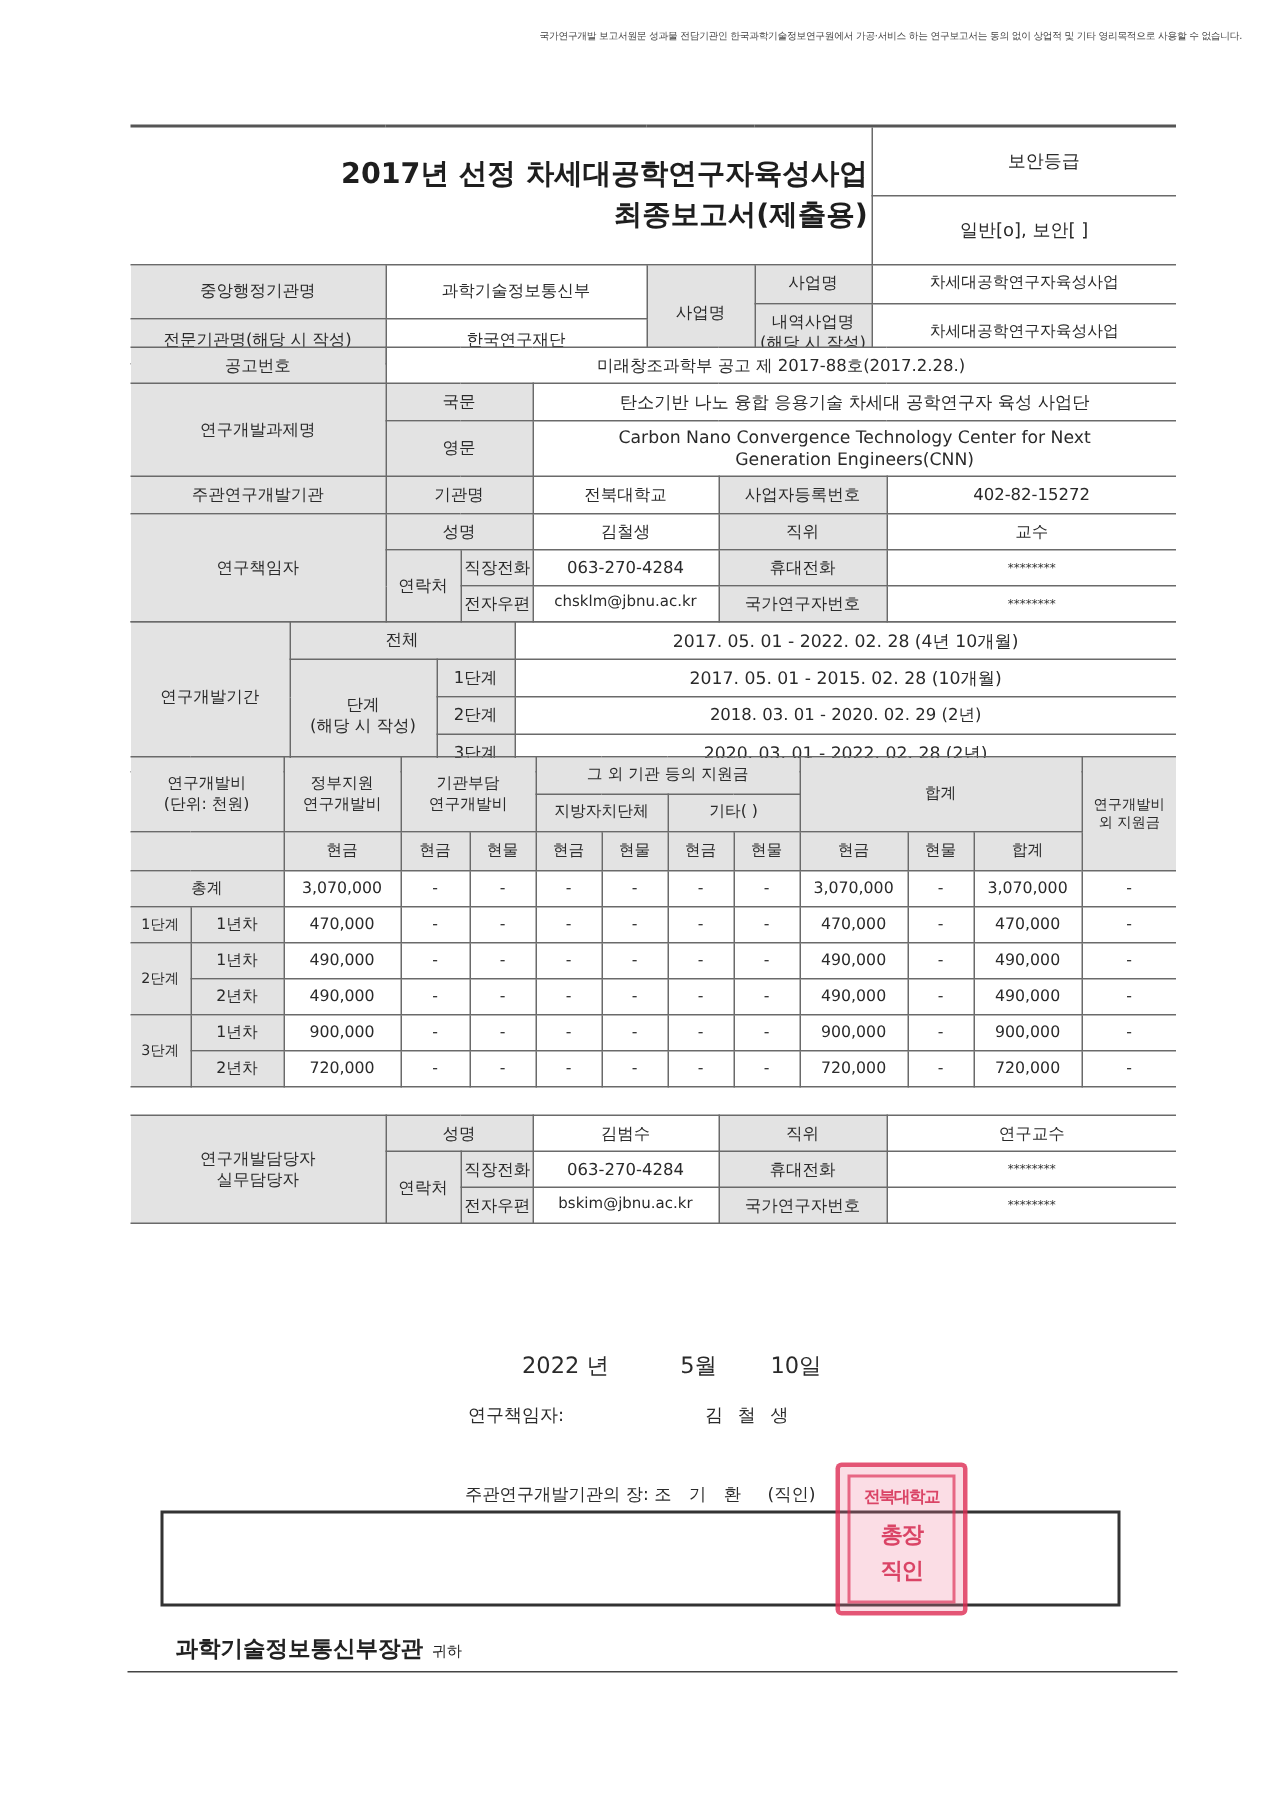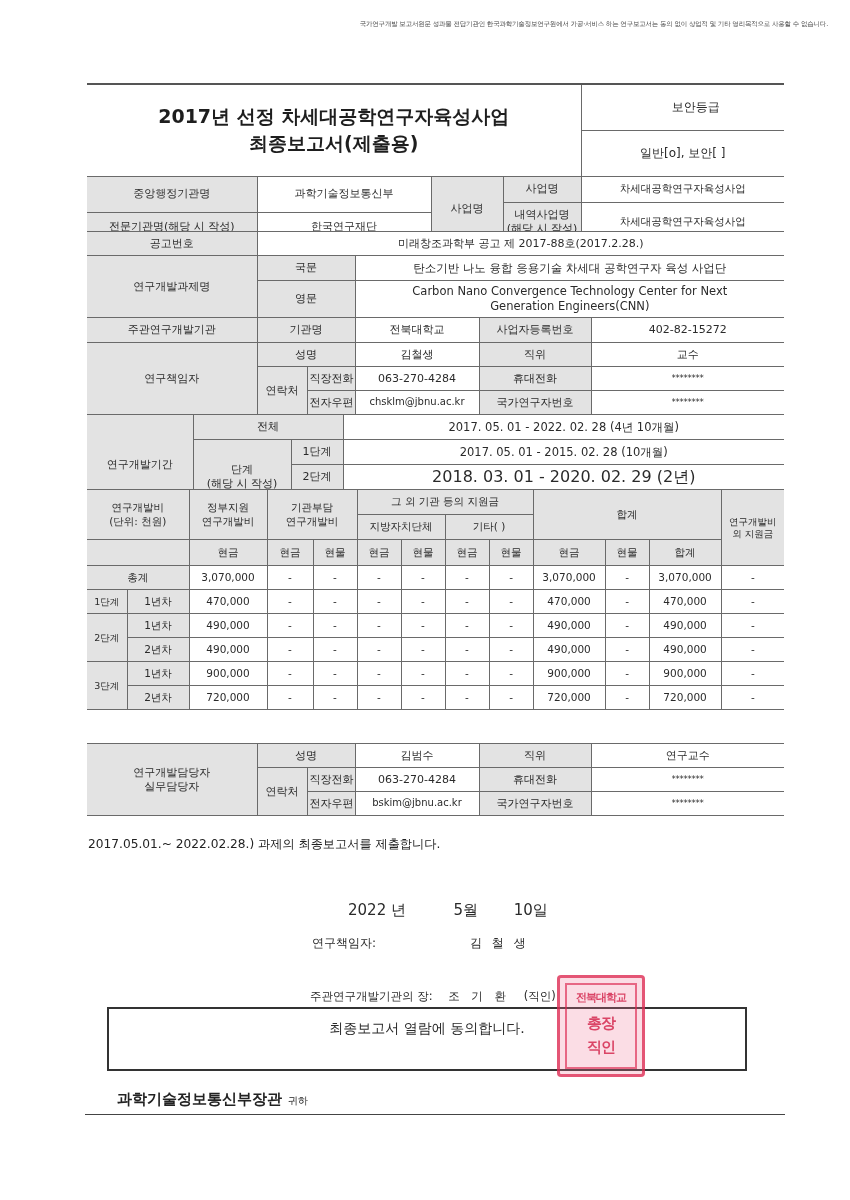--- a/index.html
+++ b/index.html
@@ -15,35 +15,35 @@
   table.form td.wrap { white-space:normal; }
   .thick-top td { border-top:2px solid #444; }
 
   #t1 { left:87px; top:83px; width:697px; }
   #t1 td.title { font-size:19px; font-weight:bold; border-left:none; border-top:2px solid #555; line-height:1.45; color:#1e1e1e; }
   #t1 td.sec-h { font-size:12px; border-top:2px solid #555; border-right:none;padding-left:28px; }
   #t1 td.sec-v { font-size:12px; border-right:none; }
 
   #t2 { left:87px; top:231px; width:697px; }
   #t3 { left:87px; top:414px; width:697px; }
-  #t4 { left:87px; top:489px; width:697px; }
+  #t4 { left:87px; top:504px; width:697px; }
   #t4 td { font-size:10.5px; padding:0 1px; }
   #t4 td.sm { font-size:9.5px; }
   #t5 { left:87px; top:743px; width:697px; }
 
   .lastcol { border-right:none !important; }
 
   .para { position:absolute; left:88px; top:833px; width:700px; font-size:12.2px; line-height:23px; color:#222; }
   .para .ind { padding-left:12px; }
   .date { position:absolute; top:901px; left:348px; font-size:15px; }
   .date span { display:inline-block; }
   .signer { position:absolute; top:935px; left:312px; font-size:12px; }
   .signer .nm { position:absolute; left:158px; top:0; white-space:nowrap; letter-spacing:3px; }
   .head { position:absolute; top:989px; left:310px; font-size:11.5px; white-space:nowrap; }
-  .head .nm { margin-left:12px; letter-spacing:4px; }
+  .head .nm { letter-spacing:4px; }
   .head .seal-lbl { margin-left:10px; }
   .consent { position:absolute; left:107px; top:1007px; width:640px; height:64px;
              border:2px solid #333; text-align:center; font-size:14px; line-height:25px; padding-top:7px; box-sizing:border-box; }
   .seal { position:absolute; left:557px; top:975px; width:82px; height:96px;
           border:3px solid rgba(220,40,80,0.75); border-radius:4px; background:rgba(240,120,150,0.25); }
   .seal .in { position:absolute; left:5px; top:5px; right:5px; bottom:5px; border:2px solid rgba(220,40,80,0.65); }
   .seal .gl { position:absolute; left:0; right:0; text-align:center; color:rgba(210,30,70,0.8); font-size:15px; font-weight:bold; letter-spacing:-1px; }
   .addressee { position:absolute; left:117px; top:1090px; font-size:15px; font-weight:bold; color:#222; }
   .addressee small { font-size:10px; font-weight:normal; margin-left:6px;margin-top:19px; }
   .rule { position:absolute; left:85px; top:1114px; width:700px; border-top:1.5px solid #444; }
@@ -56,21 +56,21 @@
 <table class="form" id="t1">
   <colgroup>
     <col style="width:170px">
       <col style="width:174px">
       <col style="width:72px">
       <col style="width:78px">
       <col style="width:203px">
   </colgroup>
   <tbody>
       <tr style="height:46px">
-    <td class="title w" colspan="4" rowspan="2" style="border-top:2px solid #555;">
+    <td class="title w" colspan="4" rowspan="2" style="border-top:2px solid #555;text-align:right;">
       <div>2017년 선정 차세대공학연구자육성사업</div>
       <div>최종보고서(제출용)</div>
     </td>
     <td class="sec-h w lastcol" style="height:22px;">보안등급</td>
   </tr>
   <tr style="height:46px">
     <td class="sec-v w lastcol">일반[o], 보안[  ]</td>
   </tr>
   <tr class="thick-top" style="height:26px">
     <td class="g" style="border-left:none;" rowspan="2">중앙행정기관명</td>
@@ -166,21 +166,21 @@
   <tr style="height:25px">
     <td class="g wrap" rowspan="3">
       <div>단계</div>
       <div>(해당 시 작성)</div>
     </td>
     <td class="g">1단계</td>
     <td class="w lastcol" style="font-size:11.5px">2017. 05. 01 - 2015. 02. 28 (10개월)</td>
   </tr>
   <tr style="height:25px">
     <td class="g">2단계</td>
-    <td class="w lastcol" style="font-size:16px">2018. 03. 01 - 2020. 02. 29 (2년)</td>
+    <td class="w lastcol" style="font-size:11px">2018. 03. 01 - 2020. 02. 29 (2년)</td>
   </tr>
   <tr style="height:25px">
     <td class="g">3단계</td>
     <td class="w lastcol" style="font-size:11.5px">2020. 03. 01 - 2022. 02. 28 (2년)</td>
   </tr>
 </tbody>
   </table>
 
 <table class="form" id="t4">
   <colgroup>
@@ -362,21 +362,20 @@
   <tr style="height:24px">
     <td class="g">전자우편</td>
     <td class="w" style="font-size:10px">bskim@jbnu.ac.kr</td>
     <td class="g">국가연구자번호</td>
     <td class="w lastcol" style="font-size:8px">********</td>
   </tr>
 </tbody>
   </table>
 
 <div class="para">
-  <div>2017.05.01.~ 2022.02.28.) 과제의 최종보고서를 제출합니다.</div>
 </div>
 
 <div class="date">
   <span>2022 년</span>
   <span style="width:38px"></span>
   <span>5월</span>
   <span style="width:26px"></span>
   <span>10일</span>
 </div>
 
@@ -385,21 +384,20 @@
   <span class="nm">김 철 생</span>
 </div>
 
 <div class="head">
   <span>주관연구개발기관의 장:</span>
   <span class="nm">조 기 환</span>
   <span class="seal-lbl">(직인)</span>
 </div>
 
 <div class="consent">
-  <div>최종보고서 열람에 동의합니다.</div>
 </div>
 
 <div class="seal">
   <div class="in"></div>
   <div class="gl" style="top:12px;font-size:11px">전북대학교</div>
   <div class="gl" style="top:36px">총장</div>
   <div class="gl" style="top:60px">직인</div>
 </div>
 
 <div class="addressee">

